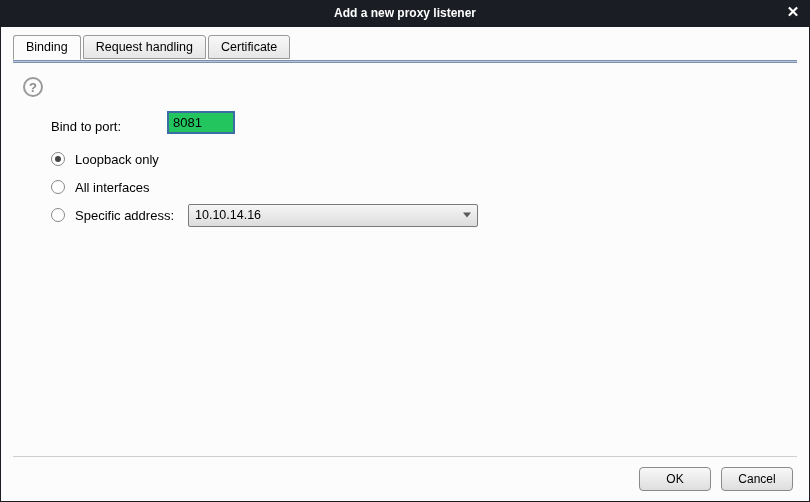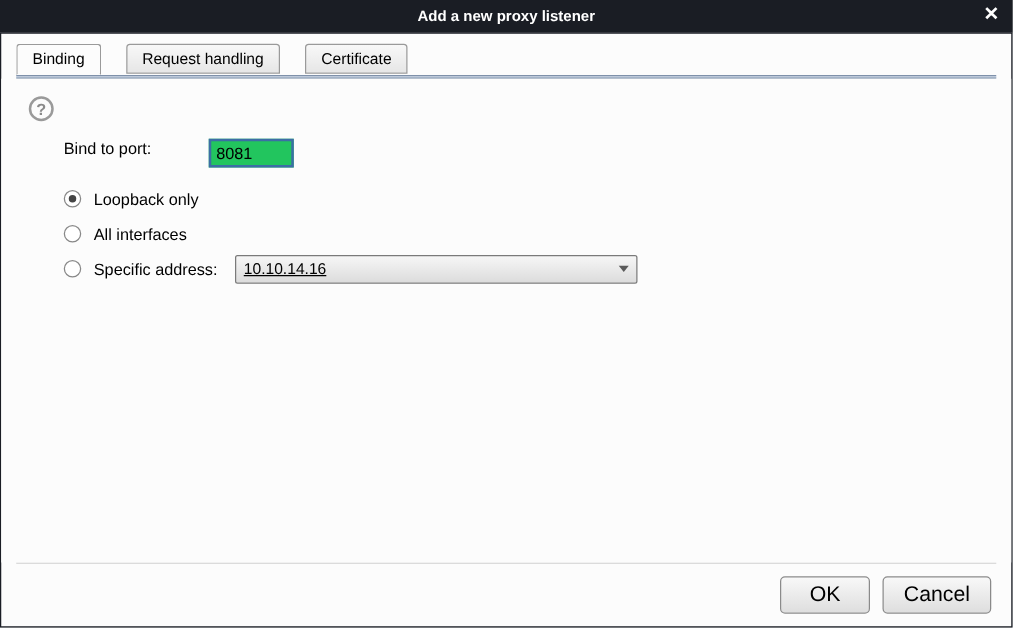--- a/index.html
+++ b/index.html
@@ -47,21 +47,21 @@
   .dialog-body {
     flex: 1;
     background: #fcfcfc;
     border: 1px solid #1a1d24;
     display: flex;
     flex-direction: column;
   }
   .tabs {
     padding: 8px 12px 0 12px;
     display: flex;
-    gap: 18px;
+    gap: 0;
   }
   .tab {
     border: 1px solid #9a9a9a;
     padding: 4px 12px;
     font-size: 12.5px;
     background: linear-gradient(#f8f8f8,#e6e6e6);
     cursor: pointer;
     border-top-left-radius: 3px;
     border-top-right-radius: 3px;
     margin-right: 2px;
@@ -104,21 +104,21 @@
     align-items: center;
     justify-content: center;
     margin-top: 0px;
     flex-shrink: 0;
   }
   .desc-text {
     margin-top: 2px;
   }
   .form-row {
     display: flex;
-    align-items: flex-start;
+    align-items: flex-end;
     margin-left: 28px;
     margin-bottom: 14px;
   }
   .form-label {
     width: 116px;
   }
   .input-port {
     width: 68px;
     padding: 2px 4px;
     font-size: 13px;
@@ -153,33 +153,32 @@
     cursor: pointer;
   }
   .radio.checked::after {
     content: "";
     width: 6px;
     height: 6px;
     background: #444;
     border-radius: 50%;
   }
   .select {
-    width: 322px;
+    width: 290px;
     height: 23px;
     border: 1px solid #7a7a7a;
     background: linear-gradient(#f6f6f6,#dcdcdc);
     display: inline-flex;
     align-items: center;
     padding: 0 6px;
     font-size: 12.5px;
     position: relative;
     cursor: pointer;
     border-radius: 2px;
     margin-left: 4px;
-    text-decoration: underline;
   }
   .select .arrow {
     position: absolute;
     right: 6px;
     top: 50%;
     transform: translateY(-50%);
     width: 0; height: 0;
     border-left: 4px solid transparent;
     border-right: 4px solid transparent;
     border-top: 5px solid #5a5a5a;
@@ -193,21 +192,21 @@
     justify-content: flex-end;
     gap: 10px;
     padding: 10px 16px;
   }
   .btn {
     min-width: 72px;
     padding: 4px 16px;
     border: 1px solid #8a8a8a;
     background: linear-gradient(#f8f8f8,#dedede);
     border-radius: 4px;
-    font-size: 17px;
+    font-size: 12px;
     cursor: pointer;
   }
 </style>
 </head>
 <body>
 
 <div class="window">
   <div class="titlebar">
     <span>Add a new proxy listener</span>
     <span class="close">✕</span>

